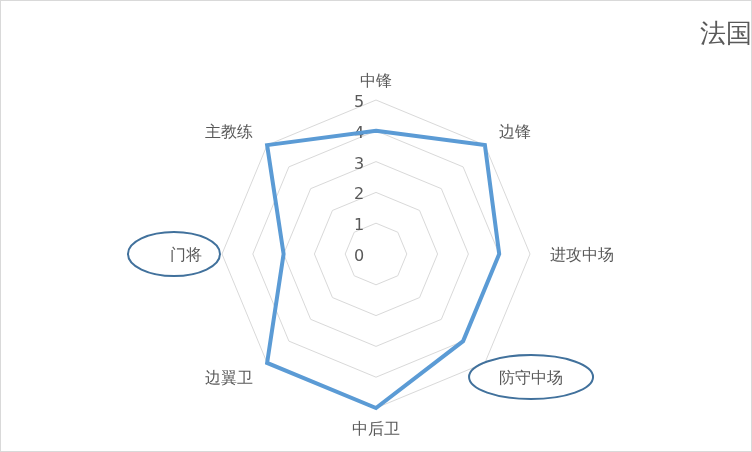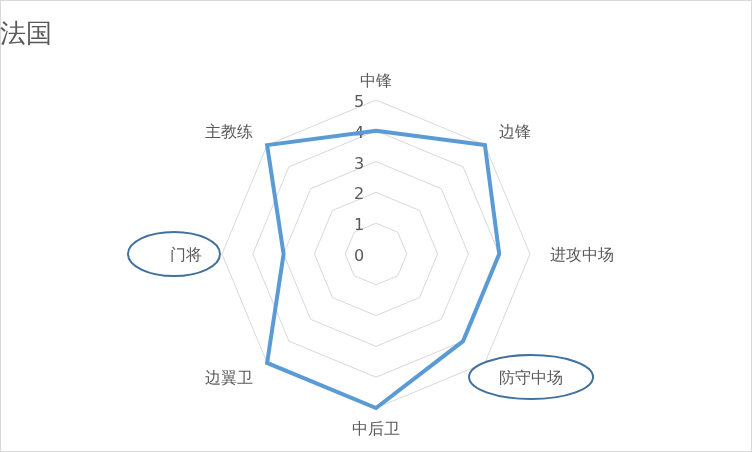--- a/index.html
+++ b/index.html
@@ -1,18 +1,18 @@
 <!DOCTYPE html>
 <html><head>
 <meta charset="utf-8">
 <style>
   html, body { margin: 0; padding: 0; background: #ffffff; }
   body { width: 752px; height: 452px; overflow: hidden; font-family: "DejaVu Sans", sans-serif; }
   .frame { position: absolute; left: 0; top: 0; width: 750px; height: 450px; border: 1px solid #d9d9d9; background: #fff; }
-  .title { position: absolute; left: 0; width: 752px; top: 16px; text-align: left; font-size: 26px; color: #595959; }
+  .title { position: absolute; left: 0; width: 752px; top: 16px; text-align: right; font-size: 26px; color: #595959; }
   svg { position: absolute; left: 0; top: 0; }
   .axis-label { font-size: 16px; fill: #595959; font-family: "DejaVu Sans", sans-serif; }
   .tick-label { font-size: 16px; fill: #595959; font-family: "DejaVu Sans", sans-serif; }
 </style>
 </head>
 <body>
 
 <div class="frame"></div>
 <div class="title">法国</div>
 

